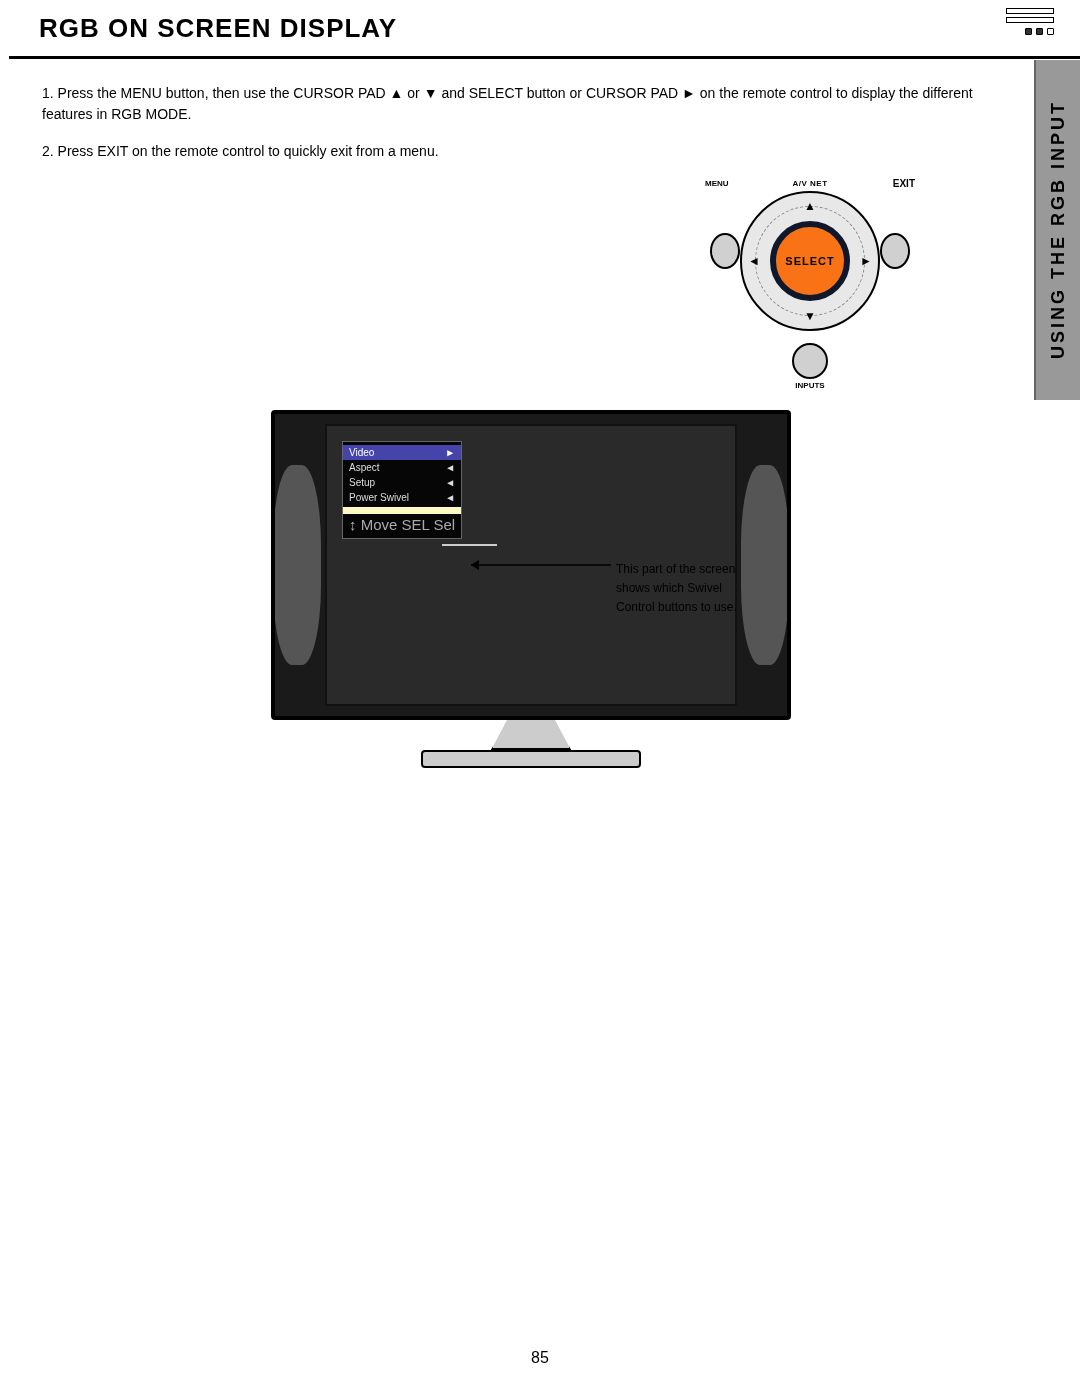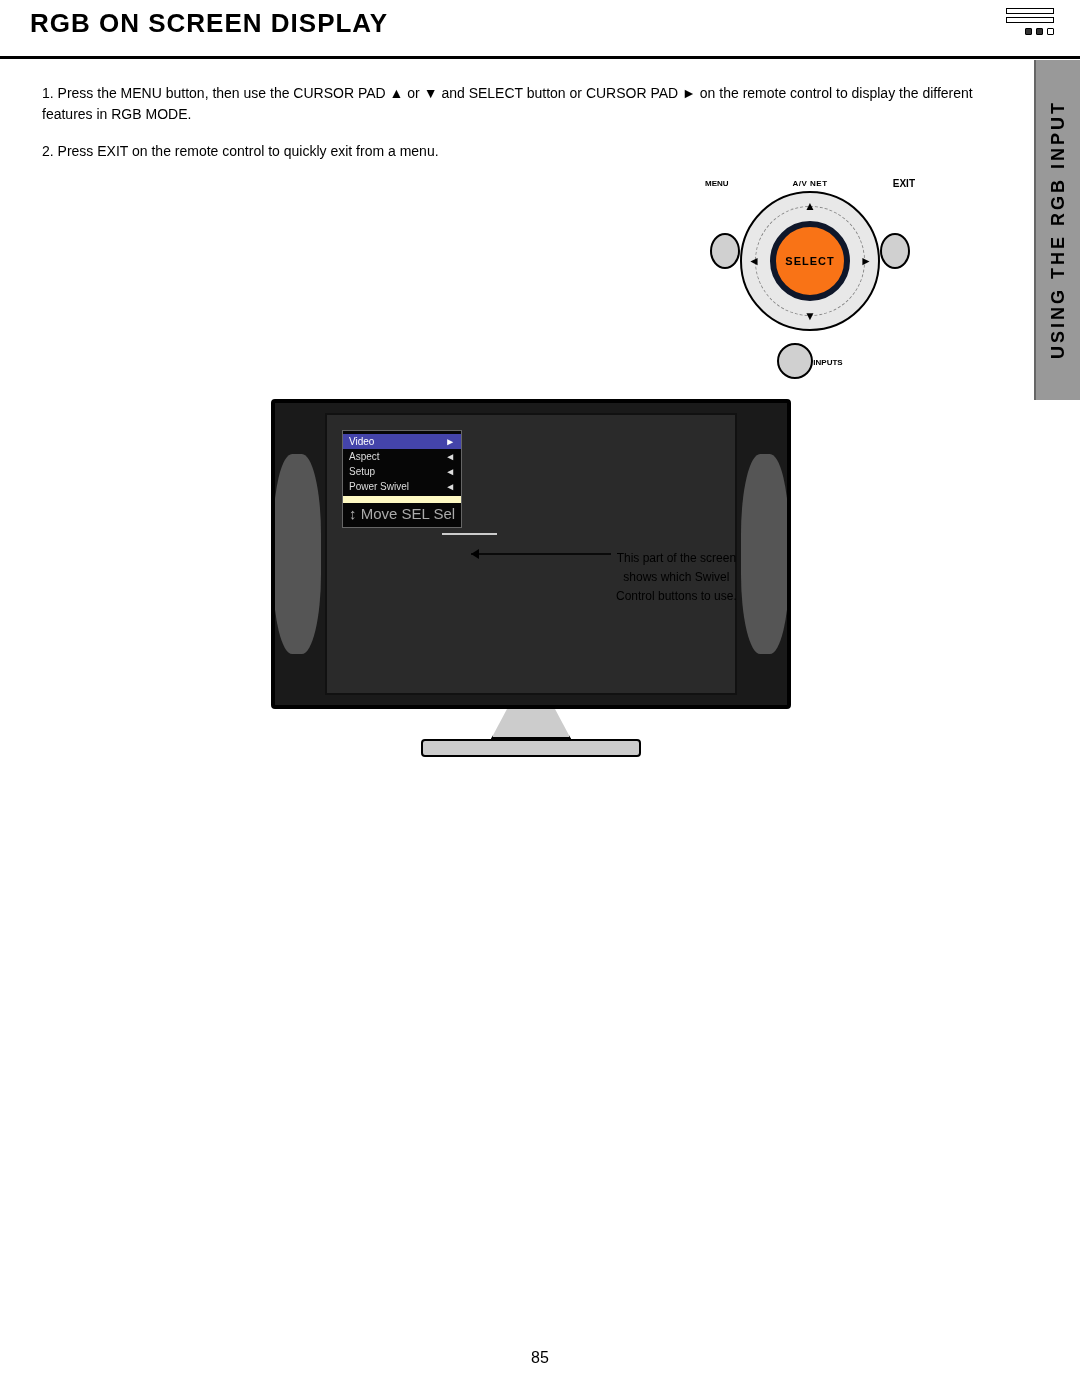--- a/index.html
+++ b/index.html
@@ -9,24 +9,25 @@
       background: #ffffff;
       font-family: Arial, Helvetica, sans-serif;
       font-size: 14px;
       color: #000;
       position: relative;
     }
 
     
     .header-bar {
       display: flex;
-      align-items: flex-start;
+      align-items: center;
       border-bottom: 3px solid #000;
       padding: 8px 16px 8px 30px;
       margin-bottom: 0;
+      margin-left: 9px;
     }
     .page-title {
       font-size: 26px;
       font-weight: bold;
       letter-spacing: 1px;
       flex: 1;
     }
     .header-icon {
       width: 60px;
       height: 40px;
@@ -180,21 +181,20 @@
       display: flex;
       justify-content: center;
       margin-top: 4px;
     }
 
     
     .monitor-area {
       display: flex;
       justify-content: center;
       padding-left: 20px;
-      text-align: center;
     }
     .monitor-wrapper {
       position: relative;
       width: 520px;
     }
     .monitor-frame {
       width: 520px;
       height: 310px;
       border: 4px solid #000;
       background: #1a1a1a;
@@ -385,21 +385,21 @@
             <div class="pad-inner">
               <span class="select-label">SELECT</span>
             </div>
           </div>
         </div>
 
         <div class="side-button"></div>
       </div>
 
       <div class="bottom-button-wrap">
-        <div style="display:flex;align-items:center;margin-top:8px;">
+        <div style="display:flex;flex-direction:column;align-items:center;margin-top:8px;">
           <div class="inputs-button"></div>
           <span class="lbl-inputs" style="font-size:8px;font-weight:bold;margin-top:2px;">INPUTS</span>
         </div>
       </div>
     </div>
   </div>
 
   <div class="monitor-area">
     <div class="monitor-wrapper">
 

